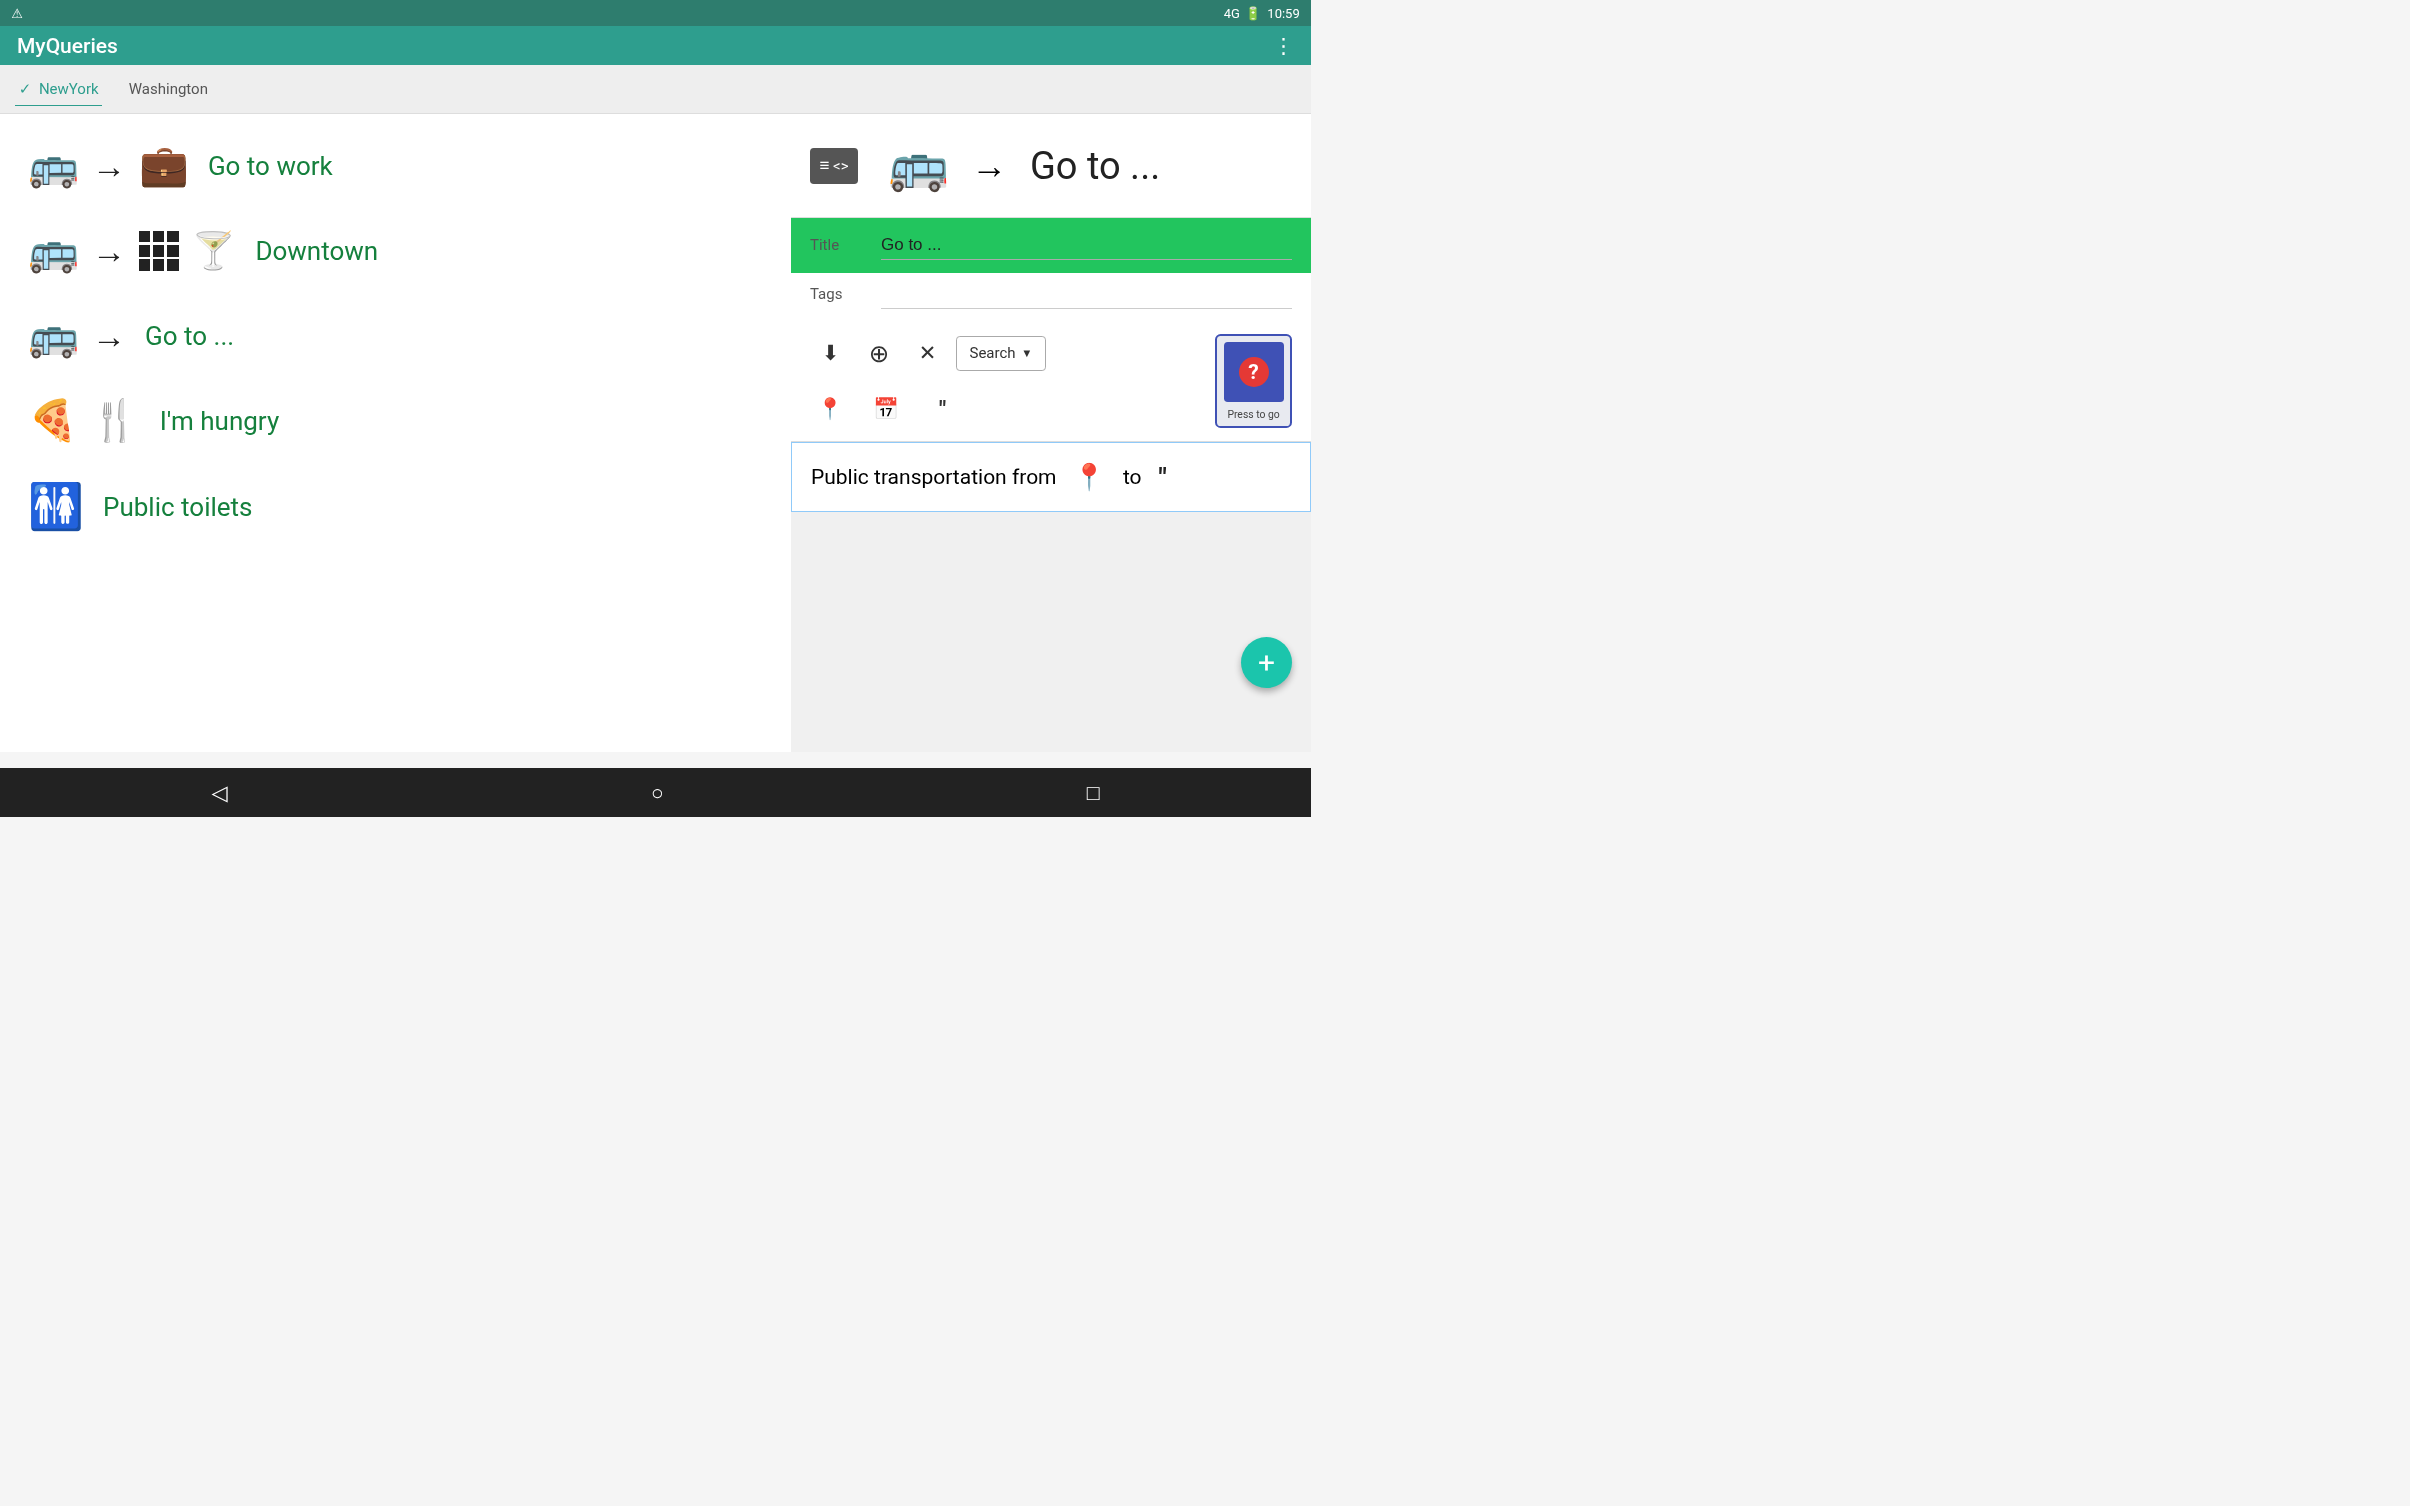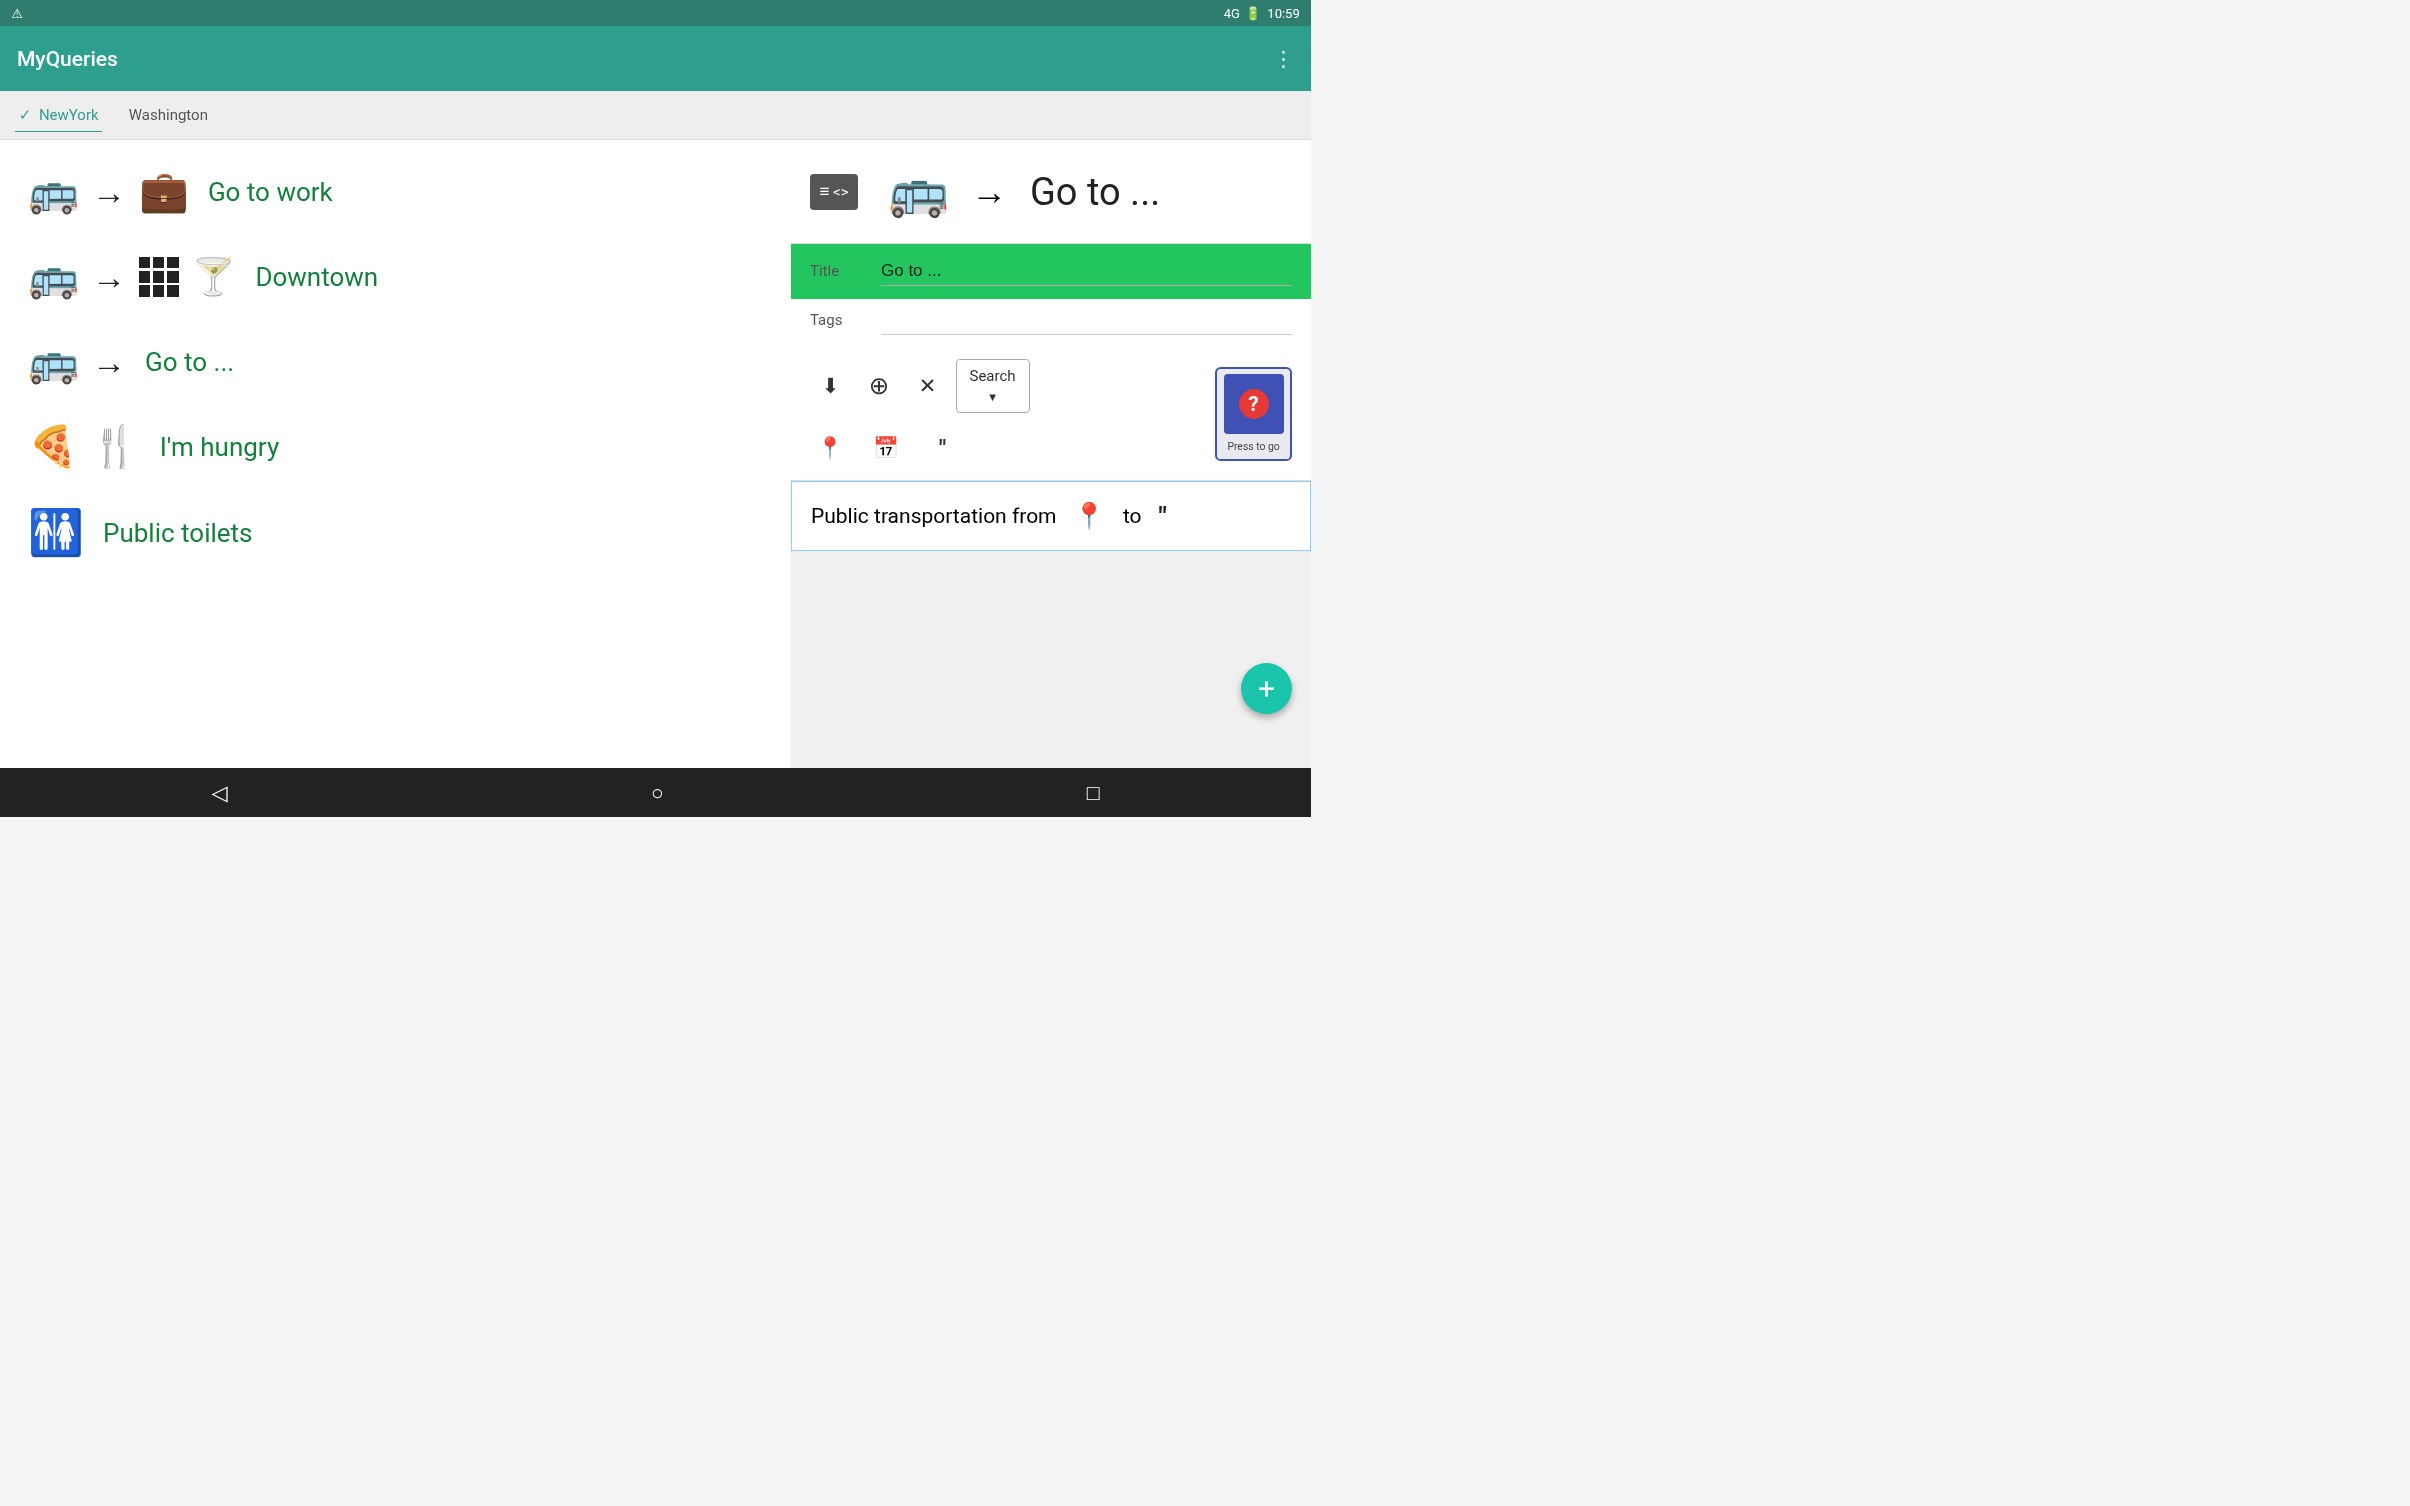--- a/index.html
+++ b/index.html
@@ -33,21 +33,21 @@
       font-size: 13px;
       color: white;
     }
     .warning-icon {
       color: white;
       font-size: 13px;
     }
 
     
     .app-bar {
-      height: 65px;
+      height: 39px;
       background: #2e9e8e;
       display: flex;
       align-items: center;
       justify-content: space-between;
       padding: 0 17px;
     }
     .app-title {
       color: white;
       font-size: 21px;
       font-weight: 500;
@@ -212,21 +212,20 @@
       display: flex;
       align-items: center;
       gap: 5.6px;
       padding: 7.5px 13px;
       border: 0.9px solid #aaa;
       border-radius: 3.8px;
       cursor: pointer;
       font-size: 15px;
       color: #333;
       background: white;
-      flex-direction: column;
     }
 
     
     .press-to-go-widget {
       position: absolute;
       top: 102px;
       right: 9.4px;
       width: 94px;
       height: 94px;
       background: #e8eaf0;

